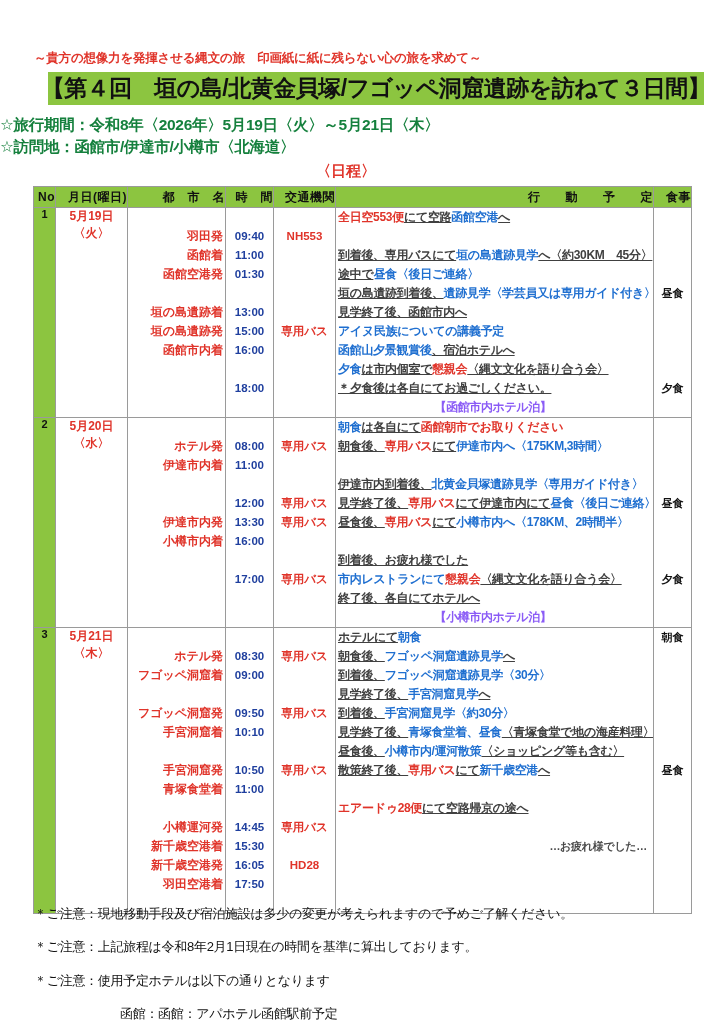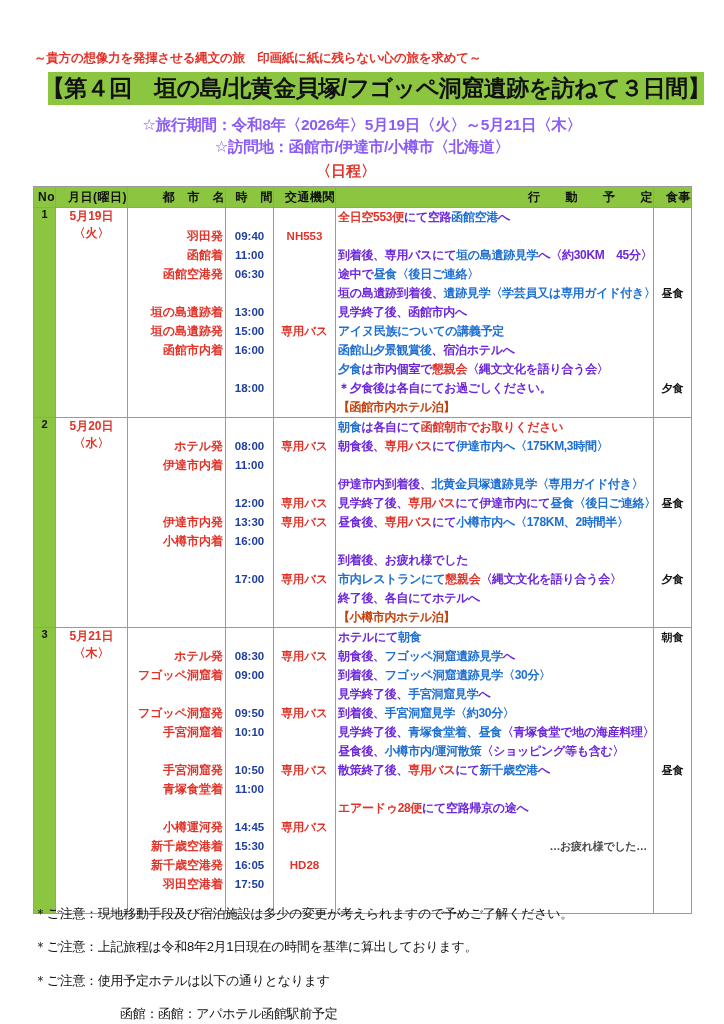--- a/index.html
+++ b/index.html
@@ -50,24 +50,24 @@
     font-size: 23px;
     font-weight: bold;
     color: #111111;
     letter-spacing: -0.5px;
     white-space: nowrap;
   }
   .subline {
     position: absolute;
     left: 0;
     width: 724px;
-    text-align: center;
+    text-align: left;
     font-size: 15.5px;
     font-weight: bold;
-    color: #8b5cf6;
+    color: #15803d;
     letter-spacing: -0.3px;
     white-space: nowrap;
   }
   .subline.l1 { top: 115px; }
   .subline.l2 { top: 137px; }
 
   .schedule-label {
     position: absolute;
     left: 0;
     top: 162px;
@@ -149,38 +149,38 @@
     overflow: hidden;
     white-space: nowrap;
   }
   .city-col  td { text-align: right;  color: #e0342a; font-weight: bold; font-size: 12px; padding-right: 4px; }
   .time-col  td { text-align: center; color: #1f3f9e; font-weight: bold; font-size: 11.5px; }
   .trans-col td { text-align: center; color: #e0342a; font-weight: bold; font-size: 11.5px; }
   .meal-col  td { text-align: center; color: #111;    font-weight: bold; font-size: 11px; }
   .act-col   td { text-align: left;   color: #111;    font-weight: bold; font-size: 12px; padding-left: 4px; letter-spacing: -0.3px; }
 
   .act-col td.stay {
-    text-align: left;
+    text-align: center;
     padding-right: 5px;
     font-weight: bold;
-    color: #c2410c;
+    color: #8b5cf6;
     letter-spacing: -0.4px;
   }
   .act-col td.thanks {
     text-align: right;
     padding-right: 6px;
     color: #4a4a4a;
     font-weight: bold;
     font-size: 11px;
   }
 
   
   .r { color: #e0342a; }
   .b { color: #1f6fd0; }
-  .k { color: #6d28d9; }
+  .k { color: #404040; text-decoration: underline; }
 
   
   .notes {
     position: absolute;
     left: 34px;
     top: 892px;
     width: 660px;
   }
   .note-line {
     font-size: 13px;
@@ -285,21 +285,21 @@
                   <tr>
                     <td>&nbsp;</td>
                   </tr>
                   <tr>
                     <td>09:40</td>
                   </tr>
                   <tr>
                     <td>11:00</td>
                   </tr>
                   <tr>
-                    <td>06:30</td>
+                    <td>01:30</td>
                   </tr>
                   <tr>
                     <td>&nbsp;</td>
                   </tr>
                   <tr>
                     <td>13:00</td>
                   </tr>
                   <tr>
                     <td>15:00</td>
                   </tr>

